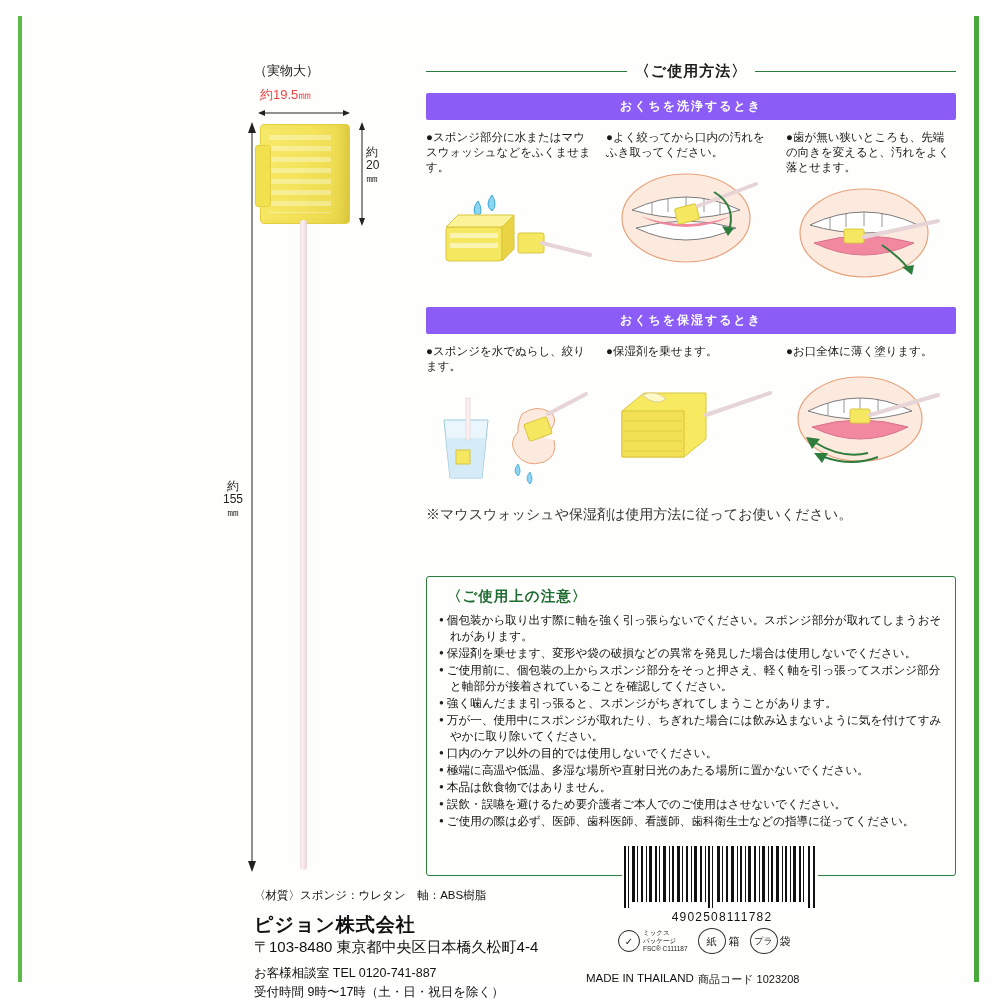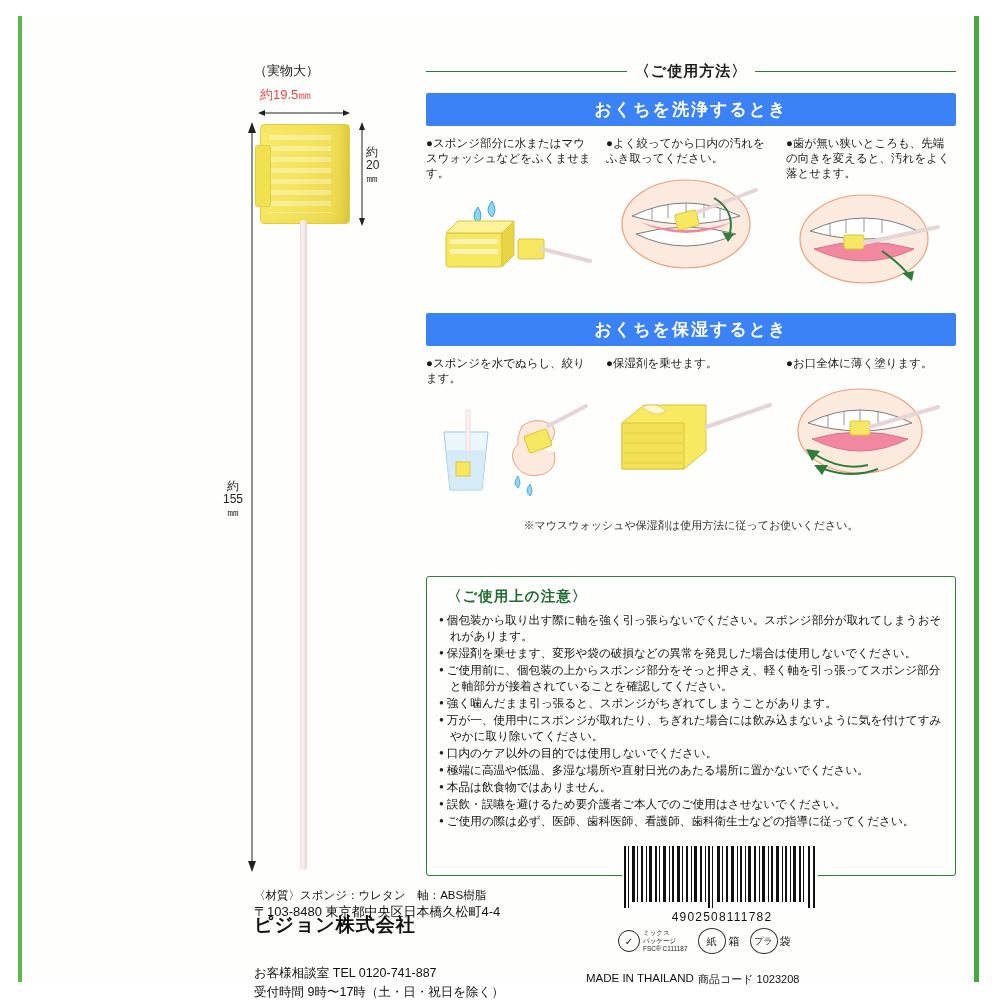--- a/index.html
+++ b/index.html
@@ -53,43 +53,43 @@
   .lbl-h155{position:absolute;left:0px;top:418px;font-size:12px;line-height:13px;color:#222;text-align:center;width:34px;white-space:pre-line;}
 
   
   .right-col{position:absolute;left:400px;top:46px;width:530px;}
   .sec-title{
     display:flex;align-items:center;gap:8px;font-size:15px;color:#1d1d1d;font-weight:bold;
     letter-spacing:1px;
   }
   .sec-title .rule{flex:1;height:1px;background:#2a7a3e;}
   .green-bar{
-    margin-top:12px;background:#3b82f6;color:#fff;text-align:center;
-    font-size:17px;font-weight:bold;letter-spacing:2px;padding:5px 0;border-radius:2px;
+    margin-top:12px;background:#8b5cf6;color:#fff;text-align:center;
+    font-size:12px;font-weight:bold;letter-spacing:2px;padding:5px 0;border-radius:2px;
   }
   .steps{display:flex;gap:10px;margin-top:10px;}
   .step{flex:1;}
   .step-txt{font-size:11.5px;line-height:15px;color:#1a1a1a;}
   .ill{margin-top:6px;height:108px;position:relative;}
 
-  .note-small{font-size:11px;color:#333;text-align:center;margin-top:6px;}
+  .note-small{font-size:14px;color:#333;text-align:left;margin-top:6px;}
 
   
   .caution{
     position:absolute;left:400px;top:560px;width:530px;height:300px;
     border:1px solid #2f7d3c;border-radius:3px;padding:10px 12px;box-sizing:border-box;
   }
   .caution-title{font-size:14.5px;font-weight:bold;color:#1f6b31;letter-spacing:1px;margin:-22px 0 6px 2px;background:#fefefc;display:inline-block;padding:0 6px;}
   .c-item{font-size:11.6px;line-height:16px;color:#111;margin-bottom:1px;text-indent:-11px;padding-left:11px;}
   .c-item:before{content:"\25CF";color:#222;font-size:8px;margin-right:3px;vertical-align:2px;}
 
   
   .material{position:absolute;left:228px;top:872px;font-size:11.5px;color:#111;}
   .brand{position:absolute;left:228px;top:896px;font-size:19px;font-weight:bold;color:#111;letter-spacing:1px;}
-  .addr{position:absolute;left:228px;top:887px;font-size:13px;color:#111;line-height:18px;}
+  .addr{position:absolute;left:228px;top:922px;font-size:15px;color:#111;line-height:18px;}
   .contact{position:absolute;left:228px;top:948px;font-size:12.5px;color:#111;line-height:19px;}
 
   
   .barcode-wrap{position:absolute;left:596px;top:830px;width:200px;}
   .barcode{height:62px;width:196px;}
   .barcode-num{font-size:12px;letter-spacing:1.2px;color:#111;margin-top:2px;text-align:center;font-family:"Liberation Sans",sans-serif;}
   .marks{position:absolute;left:592px;top:912px;display:flex;align-items:center;gap:10px;}
   .mark-box{border:1px solid #333;font-size:7px;padding:2px 3px;text-align:center;color:#222;line-height:9px;}
   .recycle{display:flex;align-items:center;gap:3px;font-size:11px;color:#111;}
   .recy-icon{width:20px;height:20px;border:1px solid #222;border-radius:50%;display:flex;align-items:center;justify-content:center;font-size:10px;}

